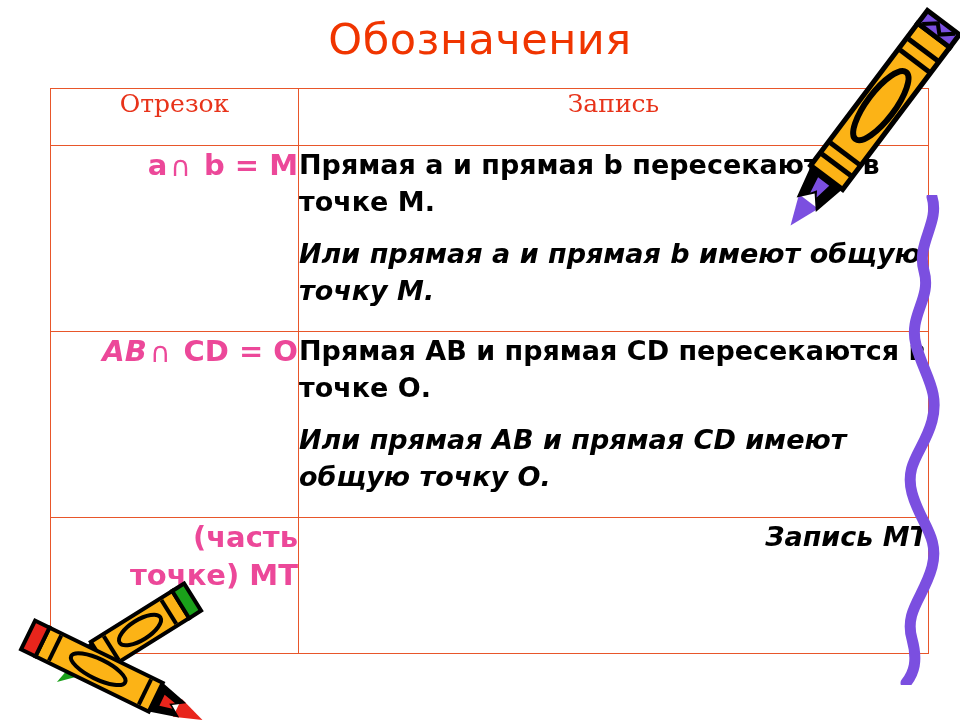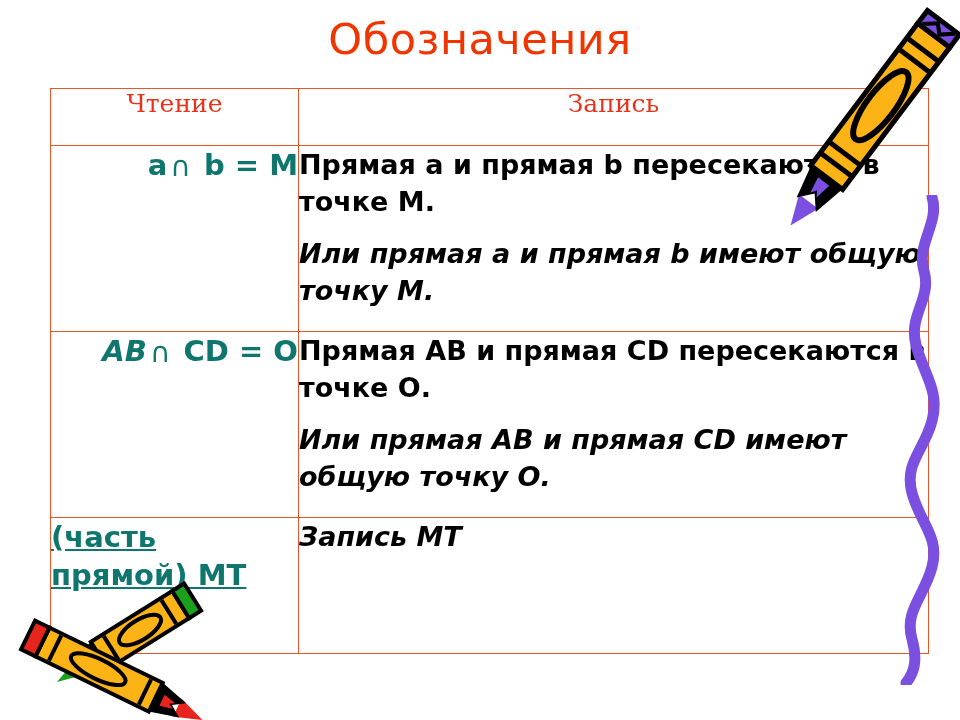--- a/index.html
+++ b/index.html
@@ -70,24 +70,23 @@
     color: #e8331a;
   }
 
   
   .rec-cell {
     text-align: right;
     vertical-align: top;
     font-family: "DejaVu Sans", sans-serif;
     font-size: 29px;
     font-weight: bold;
-    color: #0f766e;
+    color: #ec4899;
     padding: 12px 18px 10px 10px;
     line-height: 1.32;
-    text-decoration: underline;
   }
   .rec-cell.left-align {
     text-align: left;
     padding-left: 12px;
   }
   .rec-inner { display: inline-block; white-space: nowrap; }
   .rec-line  { display: block; }
   .cap-ital  { font-style: italic; }
   .op-cap {
     font-weight: normal;
@@ -108,21 +107,21 @@
     padding: 10px 10px 10px 14px;
     line-height: 1.38;
   }
   .read-cell p {
     margin: 0 0 14px 0;
   }
   .read-cell p:last-child { margin-bottom: 0; font-style: italic; }
 
   .row1 .rec-cell, .row1 .read-cell { height: 185px; }
   .row2 .rec-cell, .row2 .read-cell { height: 185px; }
-  .row3 .rec-cell, .row3 .read-cell { height: 135px; }
+  .row3 .rec-cell, .row3 .read-cell { height: 135px; text-align: right; }
 
   
   .deco { position: absolute; pointer-events: none; }
 
   #crayon-top-right { left: 770px; top: -10px; width: 200px; height: 260px; }
   #squiggle-right   { left: 880px; top: 195px; width: 80px; height: 490px; }
   #crayons-bottom-left { left: -10px; top: 560px; width: 250px; height: 165px; }
 
   #crayon-top-right svg,
   #squiggle-right svg,
@@ -135,21 +134,21 @@
 
   <div id="title">Обозначения</div>
 
   <table id="notation-table">
     <colgroup>
       <col class="col-rec">
       <col class="col-read">
     </colgroup>
     <thead>
       <tr>
-        <th class="hdr-cell">Чтение</th>
+        <th class="hdr-cell">Отрезок</th>
         <th class="hdr-cell">Запись</th>
       </tr>
     </thead>
     <tbody>
 
       <tr class="row1">
         <td class="rec-cell">
           <span class="rec-inner">
             <span>a</span><span class="op-cap">∩</span><span> b = M</span>
           </span>
@@ -168,21 +167,21 @@
         </td>
         <td class="read-cell">
           <p>Прямая АВ и прямая СD пересекаются в точке О.</p>
           <p>Или прямая АВ и прямая СD имеют общую точку О.</p>
         </td>
       </tr>
 
       <tr class="row3">
         <td class="rec-cell left-align">
           <span class="rec-line">(часть</span>
-          <span class="rec-line">прямой) МТ</span>
+          <span class="rec-line">точке) МТ</span>
         </td>
         <td class="read-cell">
           <p>Запись МТ</p>
         </td>
       </tr>
 
     </tbody>
   </table>
 
   <div class="deco" id="crayon-top-right">

